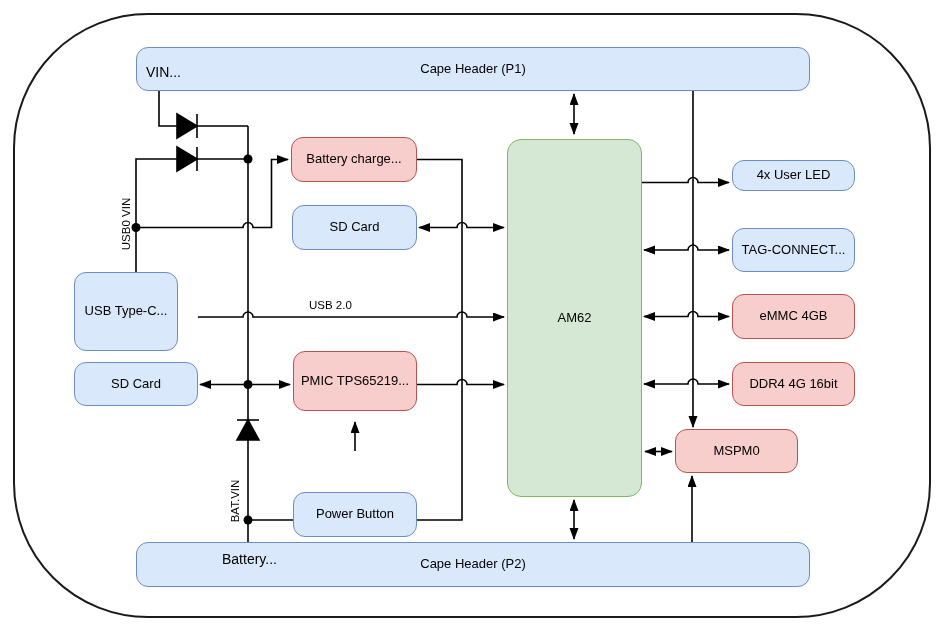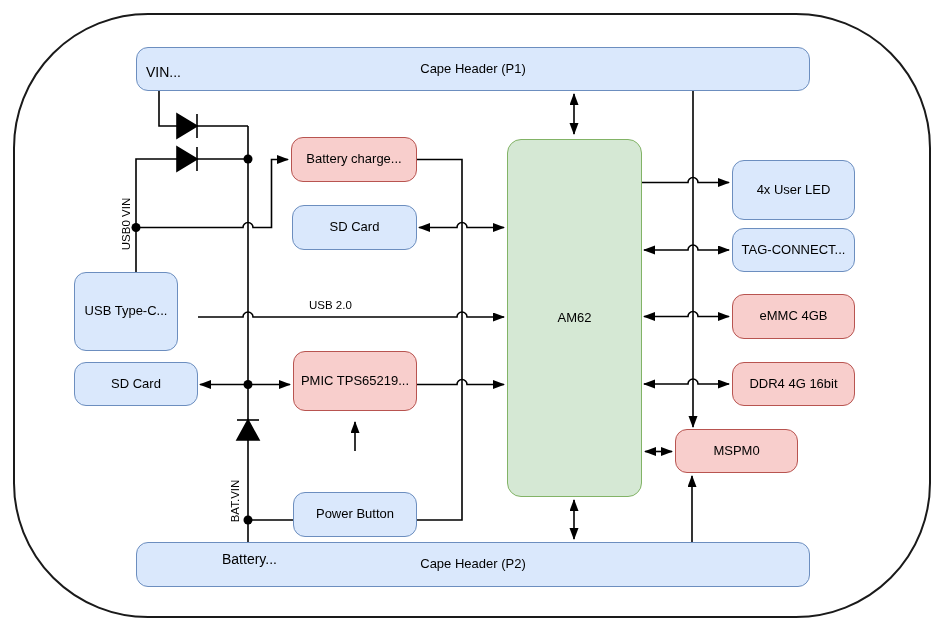--- a/index.html
+++ b/index.html
@@ -127,21 +127,21 @@
   </div>
 
   <div class="box blue" style="left:293px;top:452px;width:124px;height:45px;margin-top:40px;">
     <span>Power Button</span>
   </div>
 
   <div class="box green" style="left:507px;top:139px;width:135px;height:358px;border-radius:14px;">
     <span>AM62</span>
   </div>
 
-  <div class="box blue" style="left:732px;top:160px;width:123px;height:60px;">
+  <div class="box blue" style="left:732px;top:160px;width:123px;height:31px;">
     <span>4x User LED</span>
   </div>
 
   <div class="box blue" style="left:732px;top:228px;width:123px;height:44px;">
     <span>TAG-CONNECT...</span>
   </div>
 
   <div class="box red" style="left:732px;top:294px;width:123px;height:45px;">
     <span>eMMC 4GB</span>
   </div>

